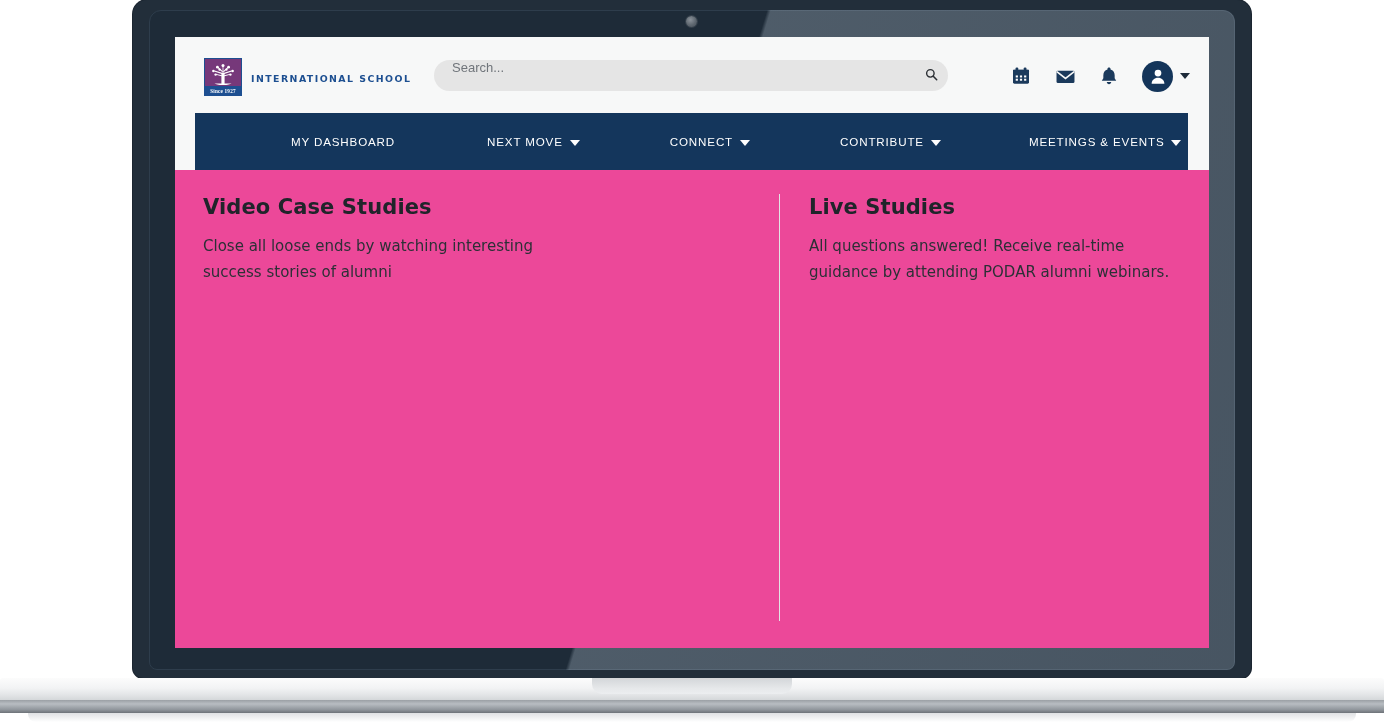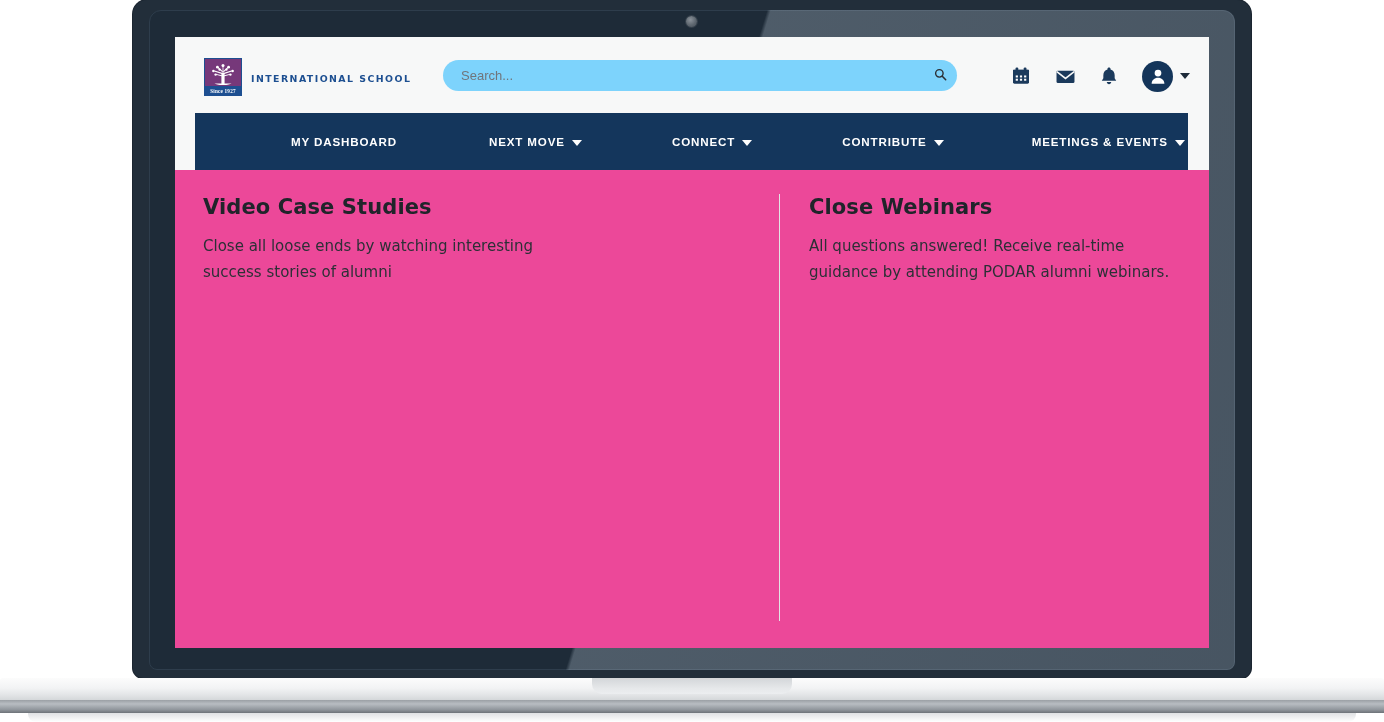--- a/index.html
+++ b/index.html
@@ -116,25 +116,25 @@
     letter-spacing: 2.2px; line-height: 1; font-family: "DejaVu Sans", sans-serif;
   }
   .logo-sub {
     font-size: 9.4px; color: #1d4f91; letter-spacing: 1.45px;
     margin-top: 3px; font-weight: bold; font-family: "DejaVu Sans", sans-serif;
   }
 
   
   .search-wrap {
     position: absolute;
-    left: 268px; top: 23px;
+    left: 259px; top: 23px;
     width: 514px; height: 31px;
-    background: #7dd3fc;
+    background: #e5e5e5;
     border-radius: 16px;
-    display: flex; align-items: center;
+    display: flex; align-items: flex-start;
   }
   .search-input {
     flex: 1;
     border: none; background: transparent; outline: none;
     font-family: "Liberation Sans", sans-serif;
     font-size: 13px; color: #5d6166;
     padding: 0 14px 0 18px;
   }
   .search-input::placeholder { color: #70757b; }
   .search-btn {
@@ -172,21 +172,21 @@
   .navbar {
     position: absolute;
     left: 20px; top: 76px;
     width: 993px; height: 57px;
     background: #14365c;
     display: flex; align-items: center;
   }
   .nav-item {
     color: #ffffff;
     font-size: 11.6px;
-    font-weight: bold;
+    font-weight: normal;
     letter-spacing: .85px;
     display: flex; align-items: center; gap: 7px;
     cursor: pointer;
     white-space: nowrap;
   }
   .nav-item:nth-child(1) { margin-left: 96px; }
   .nav-item:nth-child(2) { margin-left: 92px; justify-content: space-between; }
   .nav-item:nth-child(3) { margin-left: 90px; }
   .nav-item:nth-child(4) { margin-left: 90px; }
   .nav-item:nth-child(5) { margin-left: 88px; justify-content: center; }
@@ -395,21 +395,21 @@
     <div class="content">
 
       <div class="col col-left">
         <div class="col-title">Video Case Studies</div>
         <div class="col-desc">Close all loose ends by watching interesting success stories of alumni</div>
       </div>
 
       <div class="divider"></div>
 
       <div class="col col-right">
-        <div class="col-title">Close Webinars</div>
+        <div class="col-title">Live Studies</div>
         <div class="col-desc">All questions answered! Receive real-time guidance by attending PODAR alumni webinars.</div>
       </div>
 
     </div>
 
   </div>
 
   <div class="lid-reflection"></div>
 
   <div class="base"></div>

